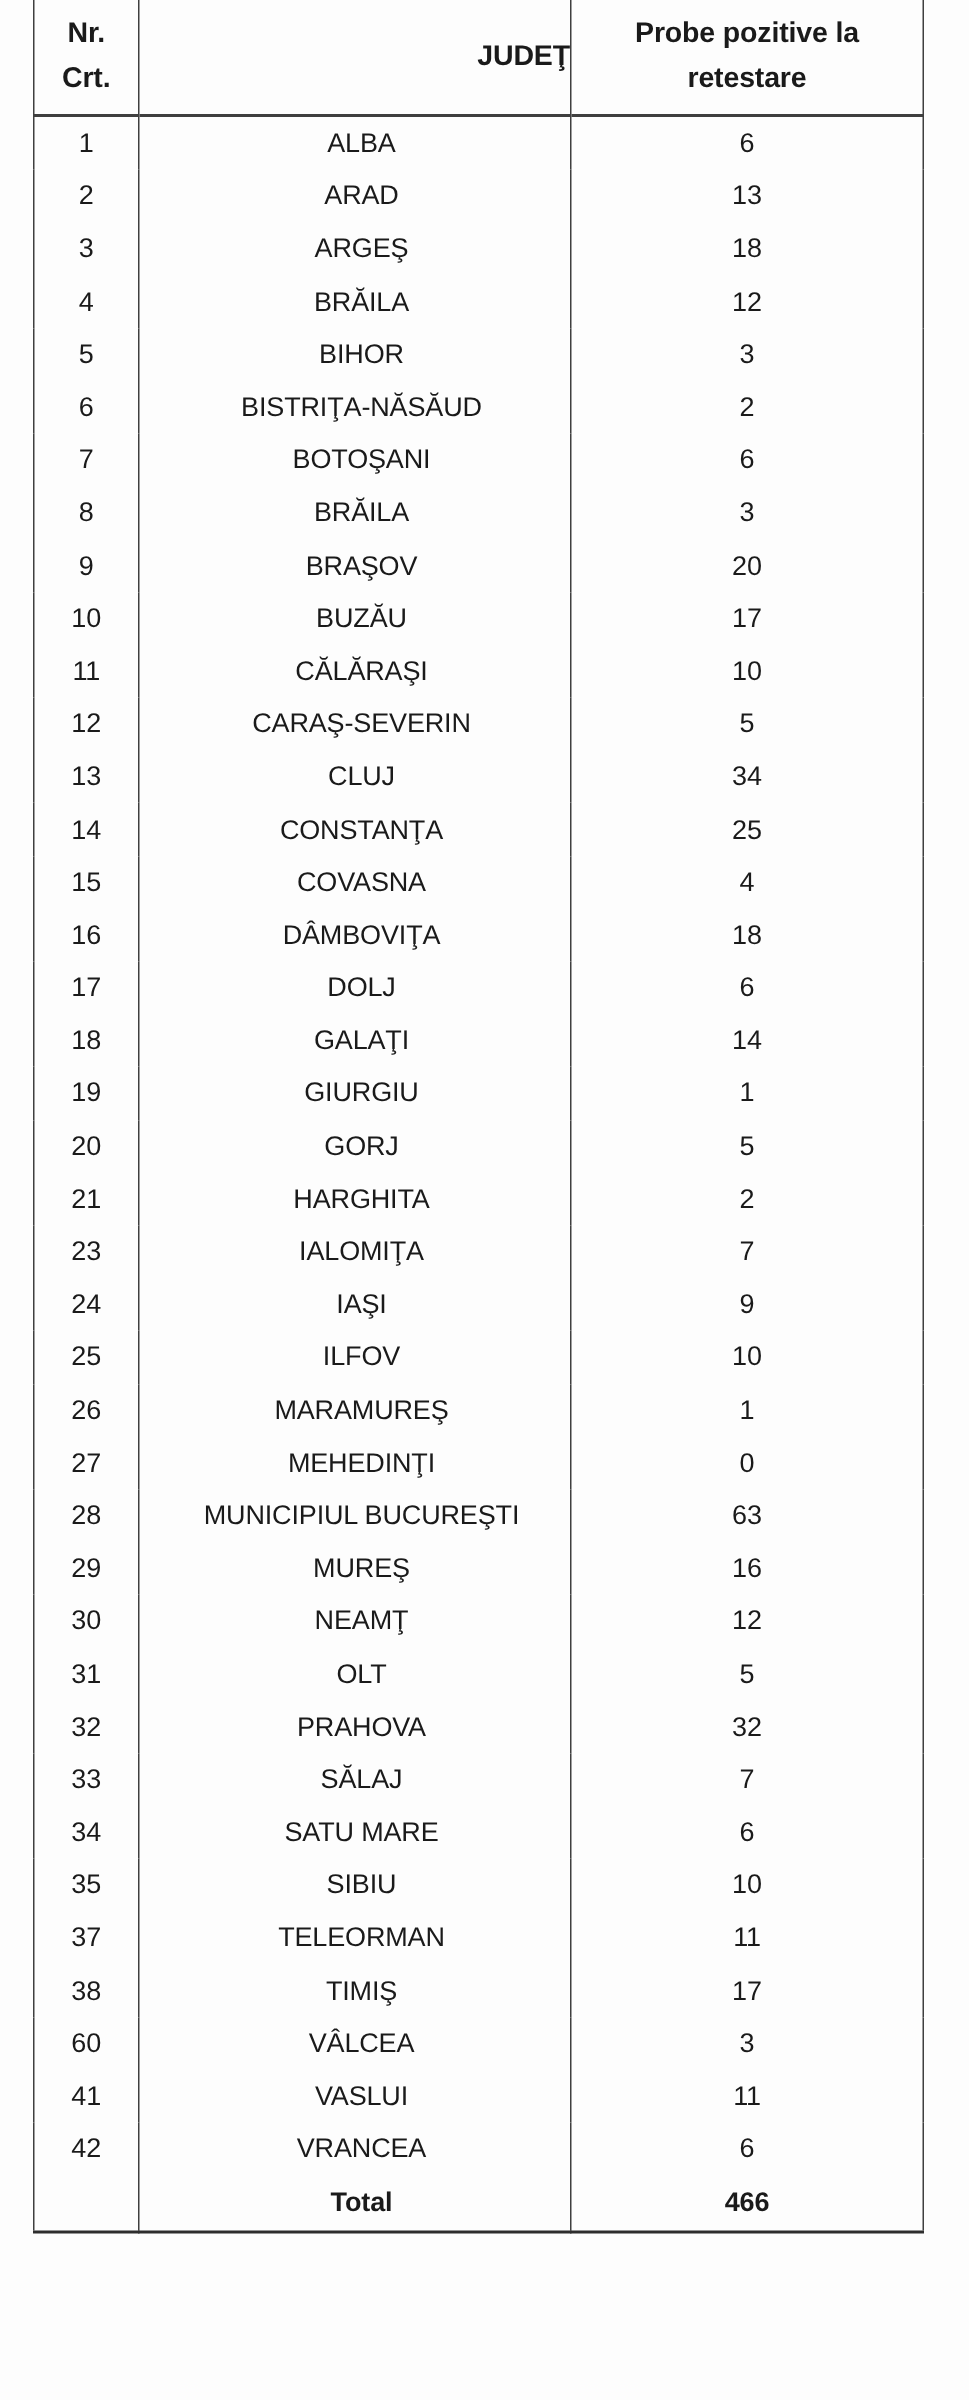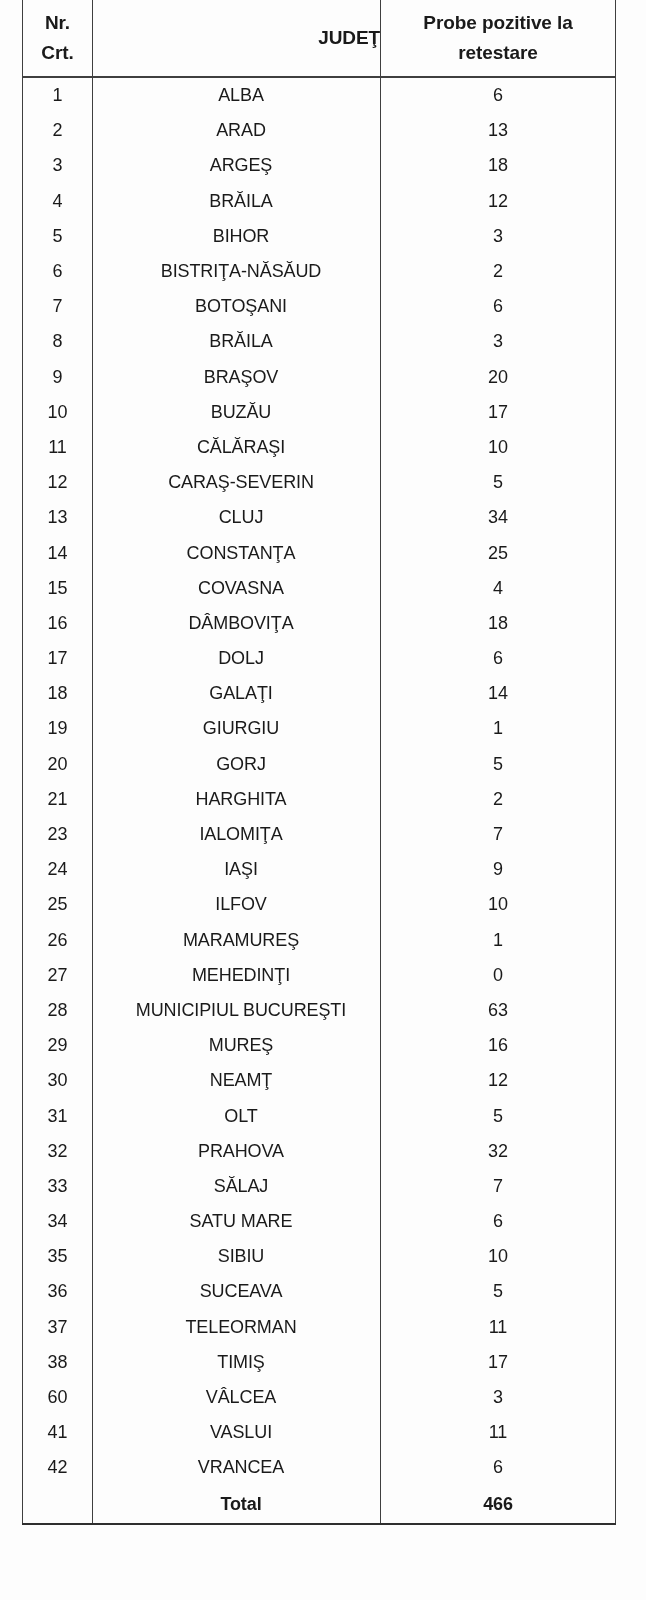--- a/index.html
+++ b/index.html
@@ -245,25 +245,20 @@
     <td class="cell-nr b-nr">34</td>
     <td class="cell-judet b-judet">SATU MARE</td>
     <td class="cell-value b-val">6</td>
   </tr>
         <tr>
     <td class="cell-nr b-nr">35</td>
     <td class="cell-judet b-judet">SIBIU</td>
     <td class="cell-value b-val">10</td>
   </tr>
         <tr>
-    <td class="cell-nr b-nr">36</td>
-    <td class="cell-judet b-judet">SUCEAVA</td>
-    <td class="cell-value b-val">5</td>
-  </tr>
-        <tr>
     <td class="cell-nr b-nr">37</td>
     <td class="cell-judet b-judet">TELEORMAN</td>
     <td class="cell-value b-val">11</td>
   </tr>
         <tr>
     <td class="cell-nr b-nr">38</td>
     <td class="cell-judet b-judet">TIMIŞ</td>
     <td class="cell-value b-val">17</td>
   </tr>
         <tr>

